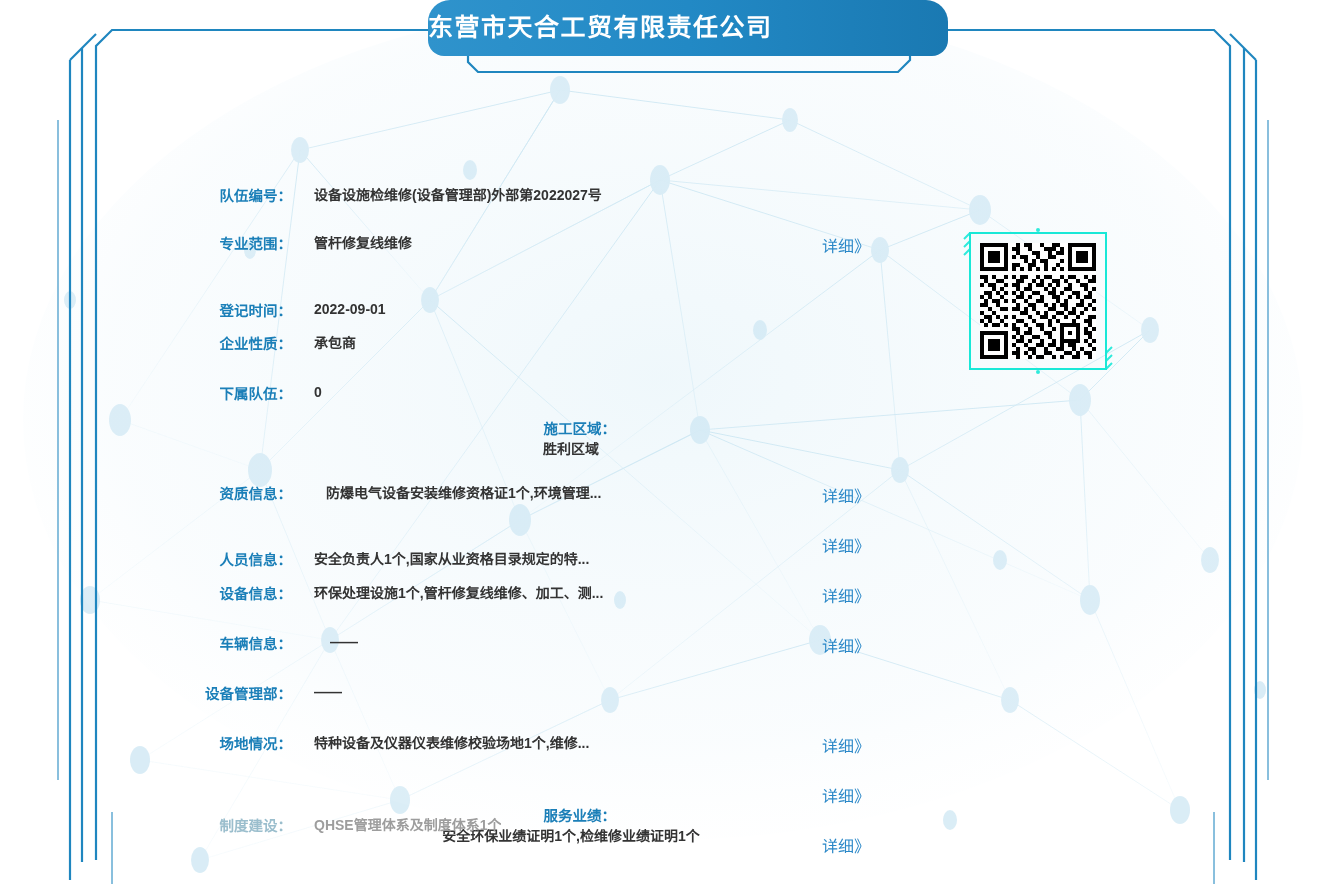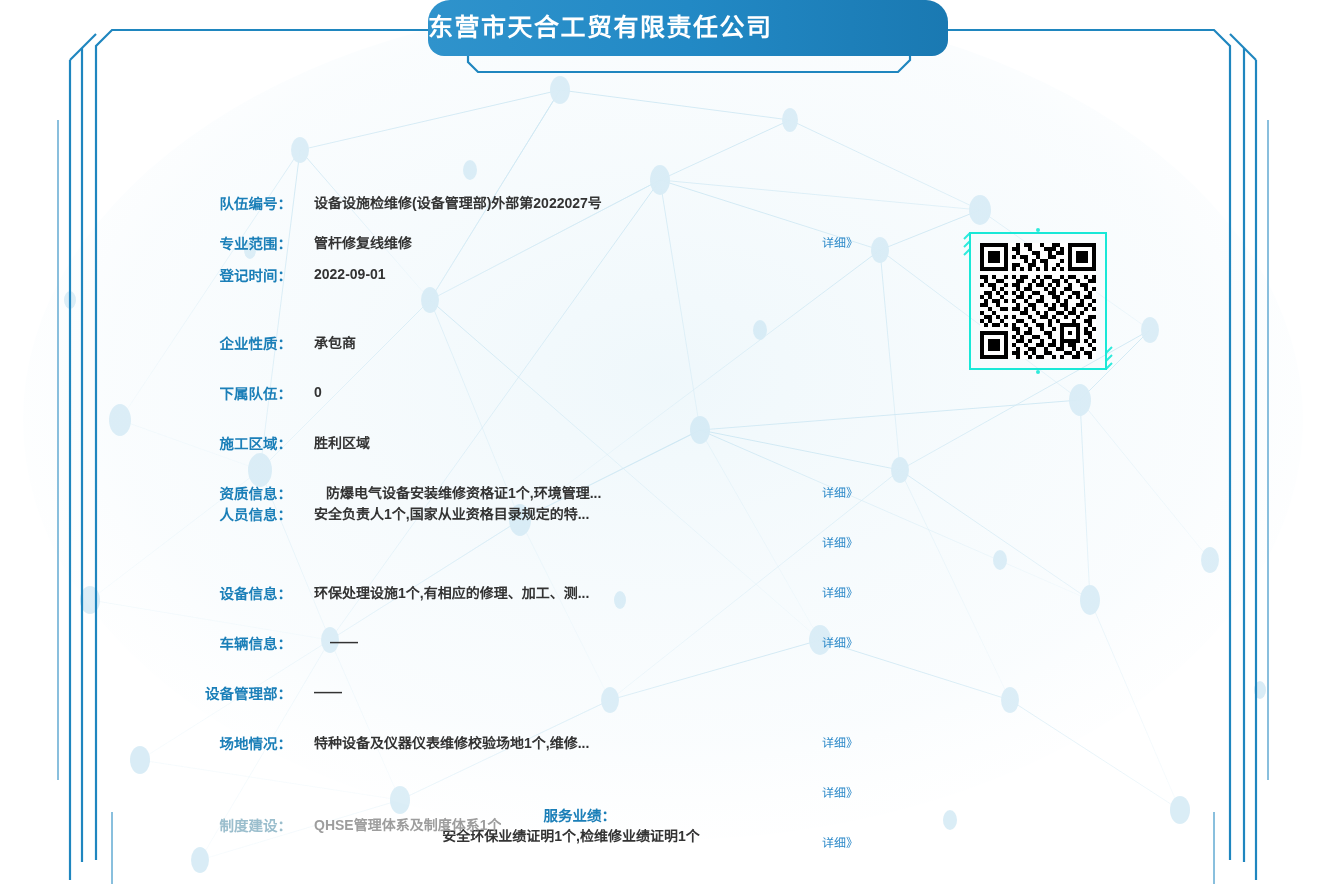--- a/index.html
+++ b/index.html
@@ -102,21 +102,21 @@
     max-width: 430px;
     font-weight: bold;
   }
   .row.dim .label { color: #9bbecd; }
   .row.dim .value { color: #9d9d9d; }
 
   .detail-link {
     position: absolute;
     left: 822px;
     color: #2b88c8;
-    font-size: 12px;
+    font-size: 16px;
     cursor: pointer;
     white-space: nowrap;
   }
 
   
   .qr-box {
     position: absolute;
     left: 962px;
     top: 225px;
     width: 152px;
@@ -493,58 +493,58 @@
       <rect x="14" y="28" width="2" height="1"></rect>
         <rect x="18" y="28" width="1" height="1"></rect>
       <rect x="20" y="28" width="1" height="1"></rect>
         <rect x="23" y="28" width="2" height="1"></rect>
       <rect x="27" y="28" width="1" height="1"></rect>
     </g>
   </svg>
 </div>
 
 <div class="content" id="rows-container">
-    <div class="row" style="top: 177px;">
+    <div class="row" style="top: 169px;">
       <div class="label">队伍编号：</div>
       <div class="value">设备设施检维修(设备管理部)外部第2022027号</div>
     </div>
     <div class="row" style="top: 217px;">
       <div class="label">专业范围：</div>
       <div class="value">管杆修复线维修</div>
     </div>
     <div class="detail-link" style="top: 233px;">详细》</div>
-    <div class="row" style="top: 249px;">
+    <div class="row" style="top: 284px;">
       <div class="label">登记时间：</div>
       <div class="value">2022-09-01</div>
     </div>
     <div class="row" style="top: 317px;">
       <div class="label">企业性质：</div>
       <div class="value">承包商</div>
     </div>
     <div class="row" style="top: 367px;">
       <div class="label">下属队伍：</div>
       <div class="value">0</div>
     </div>
-    <div class="row" style="top: 417px;">
+    <div class="row" style="top: 417px; flex-direction: column;">
       <div class="label">施工区域：</div>
       <div class="value">胜利区域</div>
     </div>
     <div class="row" style="top: 467px; gap: 12px;">
       <div class="label">资质信息：</div>
       <div class="value">防爆电气设备安装维修资格证1个,环境管理...</div>
     </div>
     <div class="detail-link" style="top: 483px;">详细》</div>
-    <div class="row" style="top: 488px;">
+    <div class="row" style="top: 533px;">
       <div class="label">人员信息：</div>
       <div class="value">安全负责人1个,国家从业资格目录规定的特...</div>
     </div>
     <div class="detail-link" style="top: 533px;">详细》</div>
     <div class="row" style="top: 567px;">
       <div class="label">设备信息：</div>
-      <div class="value">环保处理设施1个,有相应的修理、加工、测...</div>
+      <div class="value">环保处理设施1个,管杆修复线维修、加工、测...</div>
     </div>
     <div class="detail-link" style="top: 583px;">详细》</div>
     <div class="row" style="top: 617px; gap: 16px;">
       <div class="label">车辆信息：</div>
       <div class="value">——</div>
     </div>
     <div class="detail-link" style="top: 633px;">详细》</div>
     <div class="row" style="top: 667px;">
       <div class="label">设备管理部：</div>
       <div class="value">——</div>

